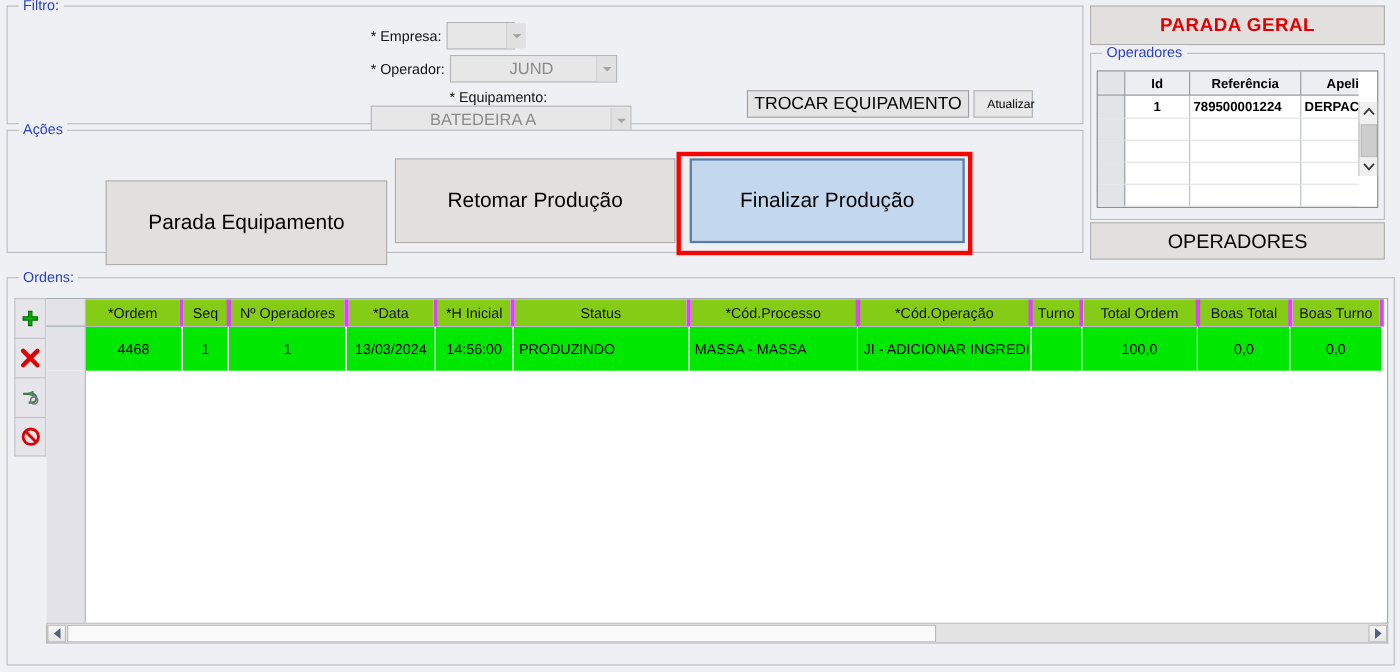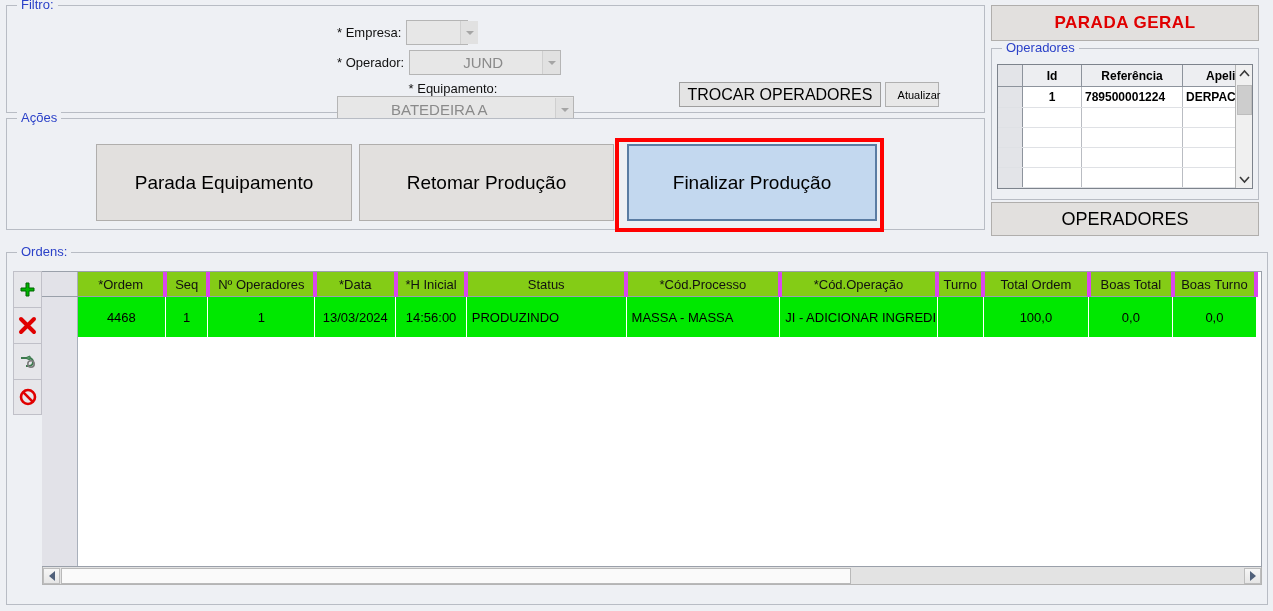--- a/index.html
+++ b/index.html
@@ -113,21 +113,21 @@
     position: absolute;
     top: 25px;
     height: 77px;
     background: #e2e0de;
     border: 1px solid #b0aeac;
     display: flex; align-items: center; justify-content: center;
     font-size: 19px;
     color: #000;
     box-sizing: border-box;
   }
-  #act-parada   { left: 89px;  width: 256px; }
+  #act-parada   { left: 89px;  width: 256px; margin-top: 20px; }
   #act-retomar  { left: 352px; width: 255px; }
   #act-finalizar{
     left: 620px; width: 250px;
     background: #c3d8ef;
     border: 2px solid #5a7ca3;
   }
   #highlight-box {
     position: absolute;
     left: 615px; top: 138px;
     width: 269px; height: 94px;
@@ -270,20 +270,21 @@
   #gb-operadores { left: 991px; top: 48px; width: 268px; height: 152px; }
   .op-grid {
     position: absolute;
     left: 5px; top: 15px;
     width: 256px; height: 125px;
     border: 1px solid #7d838c;
     background: #fff;
     box-sizing: border-box;
     overflow: hidden;
     display: flex;
+    align-items: center;
   }
   .op-table-wrap { flex: 1 1 auto; overflow: hidden; }
   table.opg {
     border-collapse: collapse;
     table-layout: fixed;
     width: 238px;
     font-size: 12px;
   }
   table.opg th {
     background: #edeef1;
@@ -377,21 +378,21 @@
     <div class="field-row" style="left:330px; top:75px;flex-direction:column;">
       <span class="field-label">* Equipamento:</span>
       <div class="combo" style="width:237px; height:27px;">
         <span class="combo-text">BATEDEIRA A</span>
         <span class="arrow-box">
             <i class="caret-down"></i>
           </span>
       </div>
     </div>
 
-    <div class="btn" id="btn-trocar">TROCAR OPERADORES</div>
+    <div class="btn" id="btn-trocar">TROCAR EQUIPAMENTO</div>
     <div class="btn" id="btn-atualizar">Atualizar</div>
   </div>
 
   <div class="groupbox" id="gb-acoes">
     <span class="gb-label">Ações</span>
 
     <div class="action-btn" id="act-parada">Parada Equipamento</div>
     <div class="action-btn" id="act-finalizar">Finalizar Produção</div>
     <div class="action-btn" id="act-retomar">Retomar Produção</div>
   </div>

